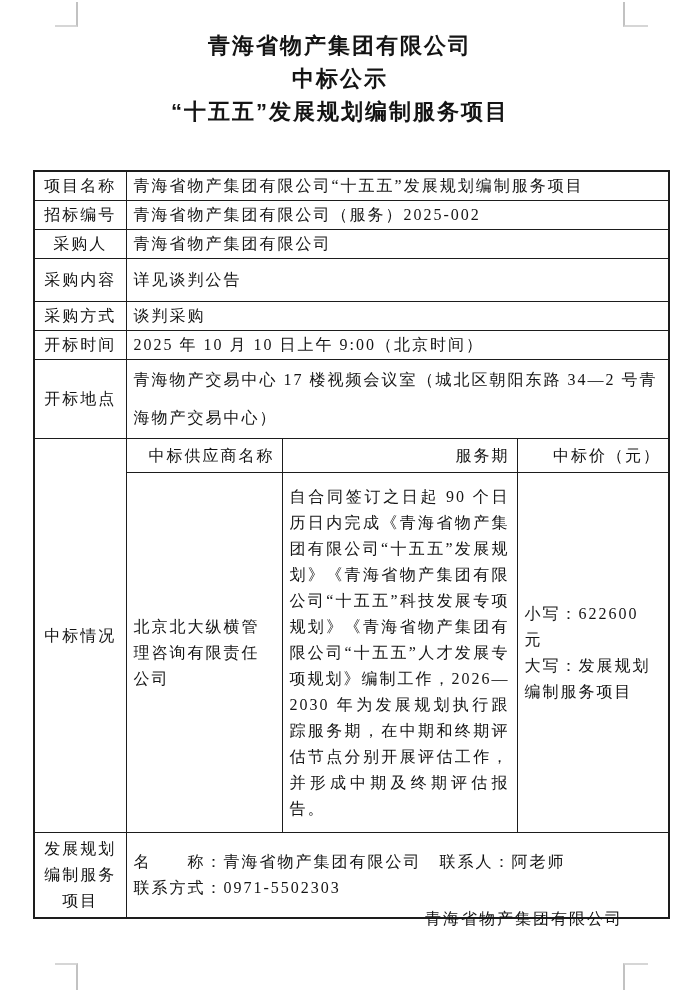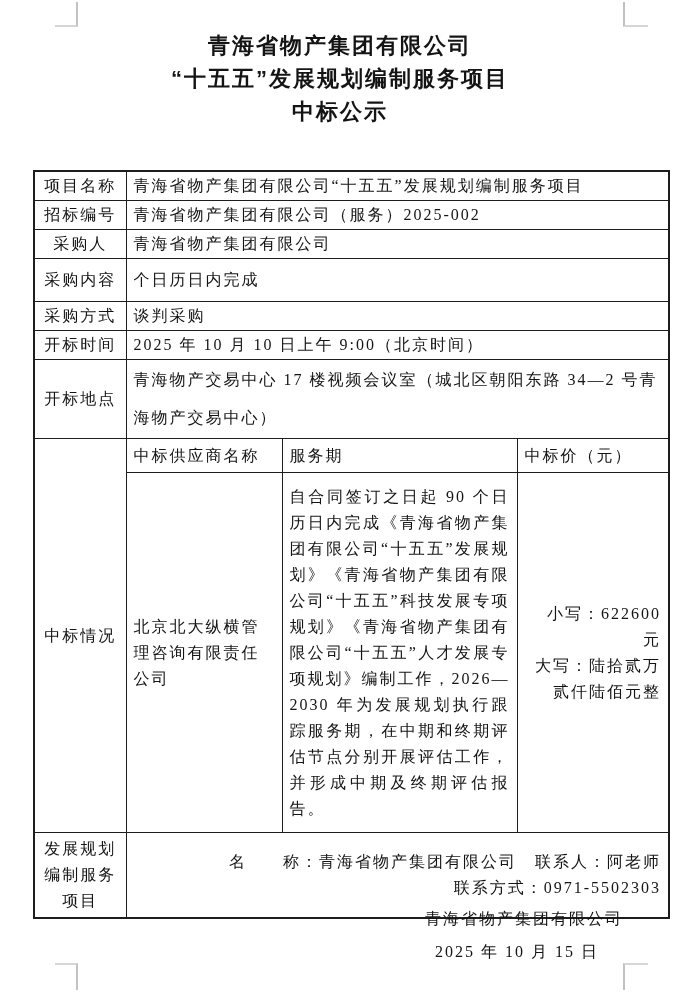--- a/index.html
+++ b/index.html
@@ -29,47 +29,47 @@
     border:2px solid #1d1d1d;
   }
   table.doc td{
     border:1.6px solid #1d1d1d;
     font-size:16px;line-height:26px;letter-spacing:2px;
     padding:1px 7px;vertical-align:middle;
     overflow:hidden;
     margin-top:39px;
   }
   td.lbl{text-align:center;padding:1px 3px;letter-spacing:1.5px;}
-  td.hdr{text-align:left;}
+  td.hdr{text-align:right;}
   td.svc{vertical-align:top;padding-top:5px;text-align:justify;line-height:33px;}
   td.sup{line-height:33px;padding:1px 10px;}
-  td.prc{line-height:33px;text-align:right;}
+  td.prc{line-height:33px;}
   .blk{display:block;}
-  td.contact{line-height:33px;text-align:right;}
+  td.contact{line-height:33px;}
 
   .footer{
     position:absolute;right:57px;top:902px;text-align:right;
     font-size:16px;line-height:33px;letter-spacing:2px;
   }
   .footer .date-line{padding-right:24px;}
 </style>
 </head>
 <body>
 
 <div class="page">
 
   <div class="crop crop-tl"></div>
   <div class="crop crop-tr"></div>
   <div class="crop crop-bl"></div>
   <div class="crop crop-br"></div>
 
   <div class="title">
     <span class="blk">青海省物产集团有限公司</span>
+    <span class="blk">中标公示</span>
     <span class="blk">“十五五”发展规划编制服务项目</span>
-    <span class="blk">中标公示</span>
   </div>
 
   <table class="doc">
     <colgroup>
       <col style="width:92px">
         <col style="width:156px">
         <col style="width:235px">
         <col style="width:152px">
     </colgroup>
 
@@ -81,21 +81,21 @@
     <tr style="height:27px">
       <td class="lbl">招标编号</td>
       <td colspan="3">青海省物产集团有限公司（服务）2025-002</td>
     </tr>
     <tr style="height:27px">
       <td class="lbl">采购人</td>
       <td colspan="3">青海省物产集团有限公司</td>
     </tr>
     <tr style="height:43px">
       <td class="lbl">采购内容</td>
-      <td colspan="3">个日历日内完成</td>
+      <td colspan="3">详见谈判公告</td>
     </tr>
     <tr style="height:27px">
       <td class="lbl">采购方式</td>
       <td colspan="3">谈判采购</td>
     </tr>
     <tr style="height:28px">
       <td class="lbl">开标时间</td>
       <td colspan="3">2025 年 10 月 10 日上午 9:00（北京时间）</td>
     </tr>
     <tr style="height:55px">
@@ -107,32 +107,31 @@
       <td class="lbl" rowspan="2">中标情况</td>
       <td class="hdr">中标供应商名称</td>
       <td class="hdr">服务期</td>
       <td class="hdr">中标价（元）</td>
     </tr>
     <tr style="height:360px">
       <td class="sup">北京北大纵横管理咨询有限责任公司</td>
       <td class="svc">自合同签订之日起 90 个日历日内完成《青海省物产集团有限公司“十五五”发展规划》《青海省物产集团有限公司“十五五”科技发展专项规划》《青海省物产集团有限公司“十五五”人才发展专项规划》编制工作，2026—2030 年为发展规划执行跟踪服务期，在中期和终期评估节点分别开展评估工作，并形成中期及终期评估报告。</td>
       <td class="prc">
         <span class="blk">小写：622600 元</span>
-        <span>大写：陆拾贰万贰仟陆佰元整</span>
+        <span>大写：发展规划编制服务项目</span>
       </td>
     </tr>
 
     <tr style="height:85px">
       <td class="lbl">发展规划编制服务项目</td>
       <td colspan="3" class="contact">
         <span class="blk">名　　称：青海省物产集团有限公司　联系人：阿老师</span>
         <span class="blk">联系方式：0971-5502303</span>
       </td>
     </tr>
   </tbody>
     </table>
 
   <div class="footer">
     <span class="blk">青海省物产集团有限公司</span>
-    <span class="blk date-line">2025 年 10 月 15 日</span>
   </div>
 
 </div>
 
 </body></html>

